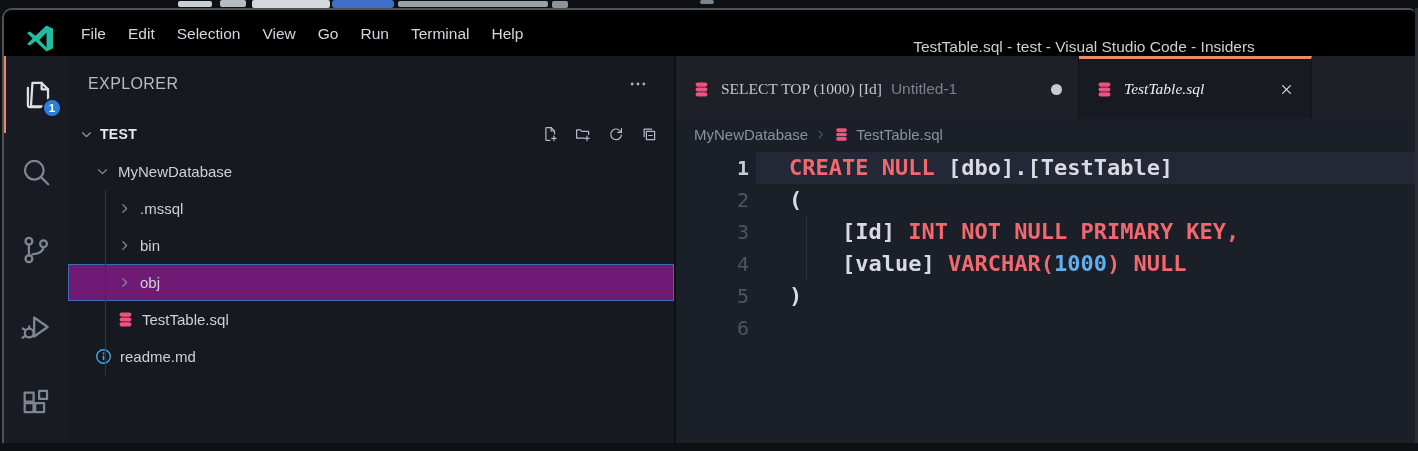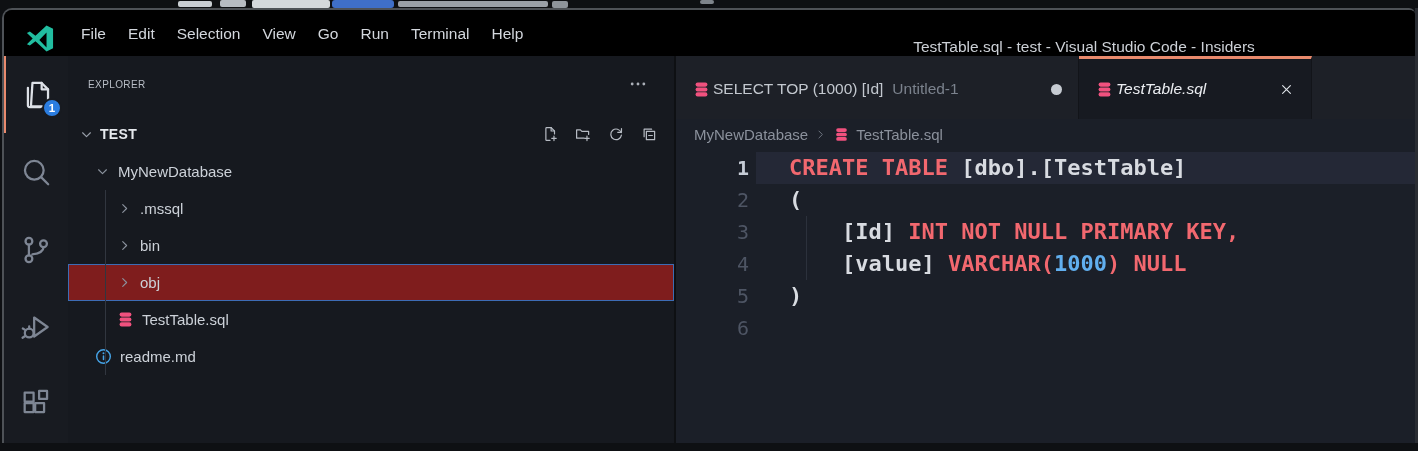--- a/index.html
+++ b/index.html
@@ -32,43 +32,43 @@
   .ab-item .ic svg { width:34px; height:34px; display:block; }
   .badge { position:absolute; right:6px; bottom:15px; min-width:20px; height:20px; padding:0 4px;
            border-radius:10px; background:var(--badge,#2b7de0); color:#fff; font-size:11.5px;
            font-weight:700; display:flex; align-items:center; justify-content:center;
            border:2px solid #181b21; }
 
   
   .sidebar { flex:0 0 608px; background:#16191f; position:relative;
              border-right:2px solid #0e1013; color:#ccd1d8; }
   .sb-header { height:56px; display:flex; align-items:center; padding:0 26px 0 20px; }
-  .sb-title { font-size:10px; letter-spacing:.4px; color:#b8bdc5; }
+  .sb-title { font-size:16px; letter-spacing:.4px; color:#b8bdc5; }
   .sb-more { margin-left:auto; color:#abb0b8; }
   .sb-more svg { width:20px; height:20px; display:block; }
   .sb-section { height:32px; margin-top:6px; display:flex; align-items:center; padding:0 16px 0 10px; }
   .sec-chevron svg { width:17px; height:17px; display:block; color:#9aa0aa; }
   .sec-label { font-weight:700; font-size:14px; color:#e6e9ed; margin-left:5px; letter-spacing:.3px; }
   .sec-actions { margin-left:auto; display:flex; gap:15px; color:#b6bbc3; }
   .sec-actions .ic svg { width:18px; height:18px; display:block; }
   .tree { margin-top:3px; position:relative; }
   .tree-row { height:37px; display:flex; align-items:center; font-size:15px; position:relative; }
-  .tree-row.selected { background:#7f1d1d; box-shadow:inset 0 0 0 1px var(--selborder,#3d6cb4); }
+  .tree-row.selected { background:#701a75; box-shadow:inset 0 0 0 1px var(--selborder,#3d6cb4); }
   .twisty svg { width:17px; height:17px; display:block; color:#8b929d; }
   .ficon svg { width:19px; height:19px; display:block; }
   .tlabel { margin-left:7px; white-space:nowrap; }
   .guide { position:absolute; left:37px; top:37px; width:1px; height:185px; background:#31363f; z-index:2; }
 
   
   .editor { flex:1; background:#1b1f28; display:flex; flex-direction:column; position:relative; min-width:0; }
   .tabstrip { flex:0 0 63px; background:#1d2027; display:flex; }
   .tab { display:flex; align-items:center; padding:0 16px; border-top:3px solid transparent;
          border-right:1px solid #121419; font-size:15.5px; color:#c3c8cf; background:#1d2027; }
   .tab .ic svg { width:19px; height:19px; display:block; }
-  .tab .label { margin-left:2px; white-space:nowrap; }
+  .tab .label { margin-left:10px; white-space:nowrap;font-family:Liberation Serif, serif; }
   .tab .secondary { margin-left:9px; color:#7b828d; white-space:nowrap; }
   .tab .dot { margin-left:auto; width:11px; height:11px; border-radius:50%; background:#c6cbd2; }
   .tab.t0 { width:403px; }
   .tab.active { width:233px; background:#171a21; border-top-color:var(--accent,#e98a6d); color:#eceef2; }
   .tab.active .label { font-style:italic; }
   .tab .close { margin-left:auto; color:#dfe3e8; }
   .tab .close svg { width:17px; height:17px; display:block; }
 
   .breadcrumb { flex:0 0 31px; display:flex; align-items:center; padding-left:18px;
                 font-size:15px; color:#8b919c; }
@@ -317,21 +317,21 @@
           <span class="bc-item"><span class="ic">
               <svg viewBox="0 0 24 24" fill="#f0517e">
                 <rect x="4.5" y="3.2" width="15" height="5.2" rx="2.6"></rect>
                 <rect x="4.5" y="9.4" width="15" height="5.2" rx="2.6"></rect>
                 <rect x="4.5" y="15.6" width="15" height="5.2" rx="2.6"></rect>
               </svg>
             </span>TestTable.sql</span>
         </div>
       <div class="code-area" id="codeMount">
         <div class="code-guide"></div>
-      <div class="code-line current"><span class="gutter">1</span><span class="codetext"><span class="tok-keyword">CREATE TABLE</span><span class="tok-plain"> [dbo].[TestTable]</span></span></div>
+      <div class="code-line current"><span class="gutter">1</span><span class="codetext"><span class="tok-keyword">CREATE NULL</span><span class="tok-plain"> [dbo].[TestTable]</span></span></div>
           <div class="code-line"><span class="gutter">2</span><span class="codetext"><span class="tok-plain">(</span></span></div>
           <div class="code-line"><span class="gutter">3</span><span class="codetext"><span class="tok-plain">    [Id] </span><span class="tok-keyword">INT NOT NULL PRIMARY KEY,</span></span></div>
           <div class="code-line"><span class="gutter">4</span><span class="codetext"><span class="tok-plain">    [value] </span><span class="tok-keyword">VARCHAR(</span><span class="tok-number">1000</span><span class="tok-keyword">)</span><span class="tok-plain"> </span><span class="tok-keyword">NULL</span></span></div>
           <div class="code-line"><span class="gutter">5</span><span class="codetext"><span class="tok-plain">)</span></span></div>
           <div class="code-line"><span class="gutter">6</span><span class="codetext"></span></div>
         </div>
     </div>
   </div>
 
 </div>

